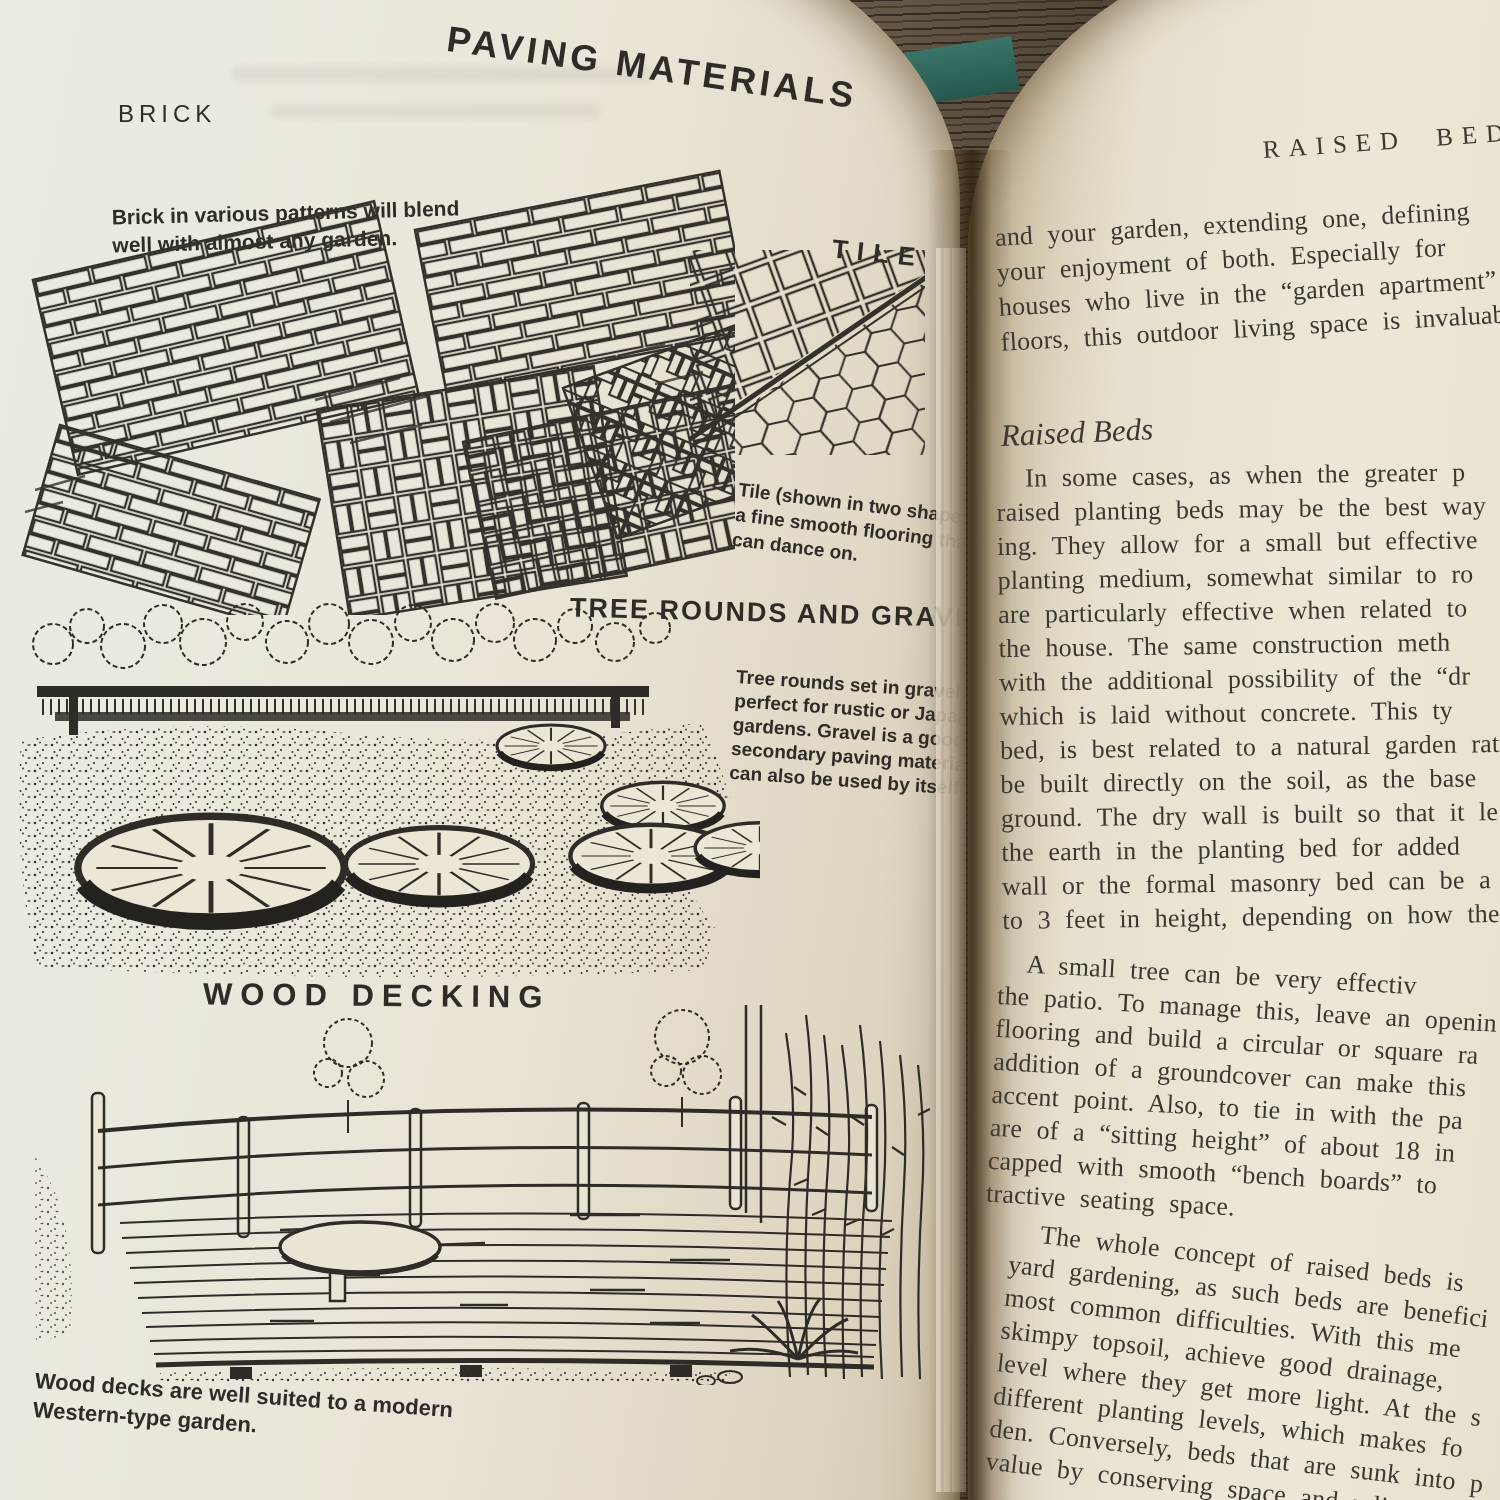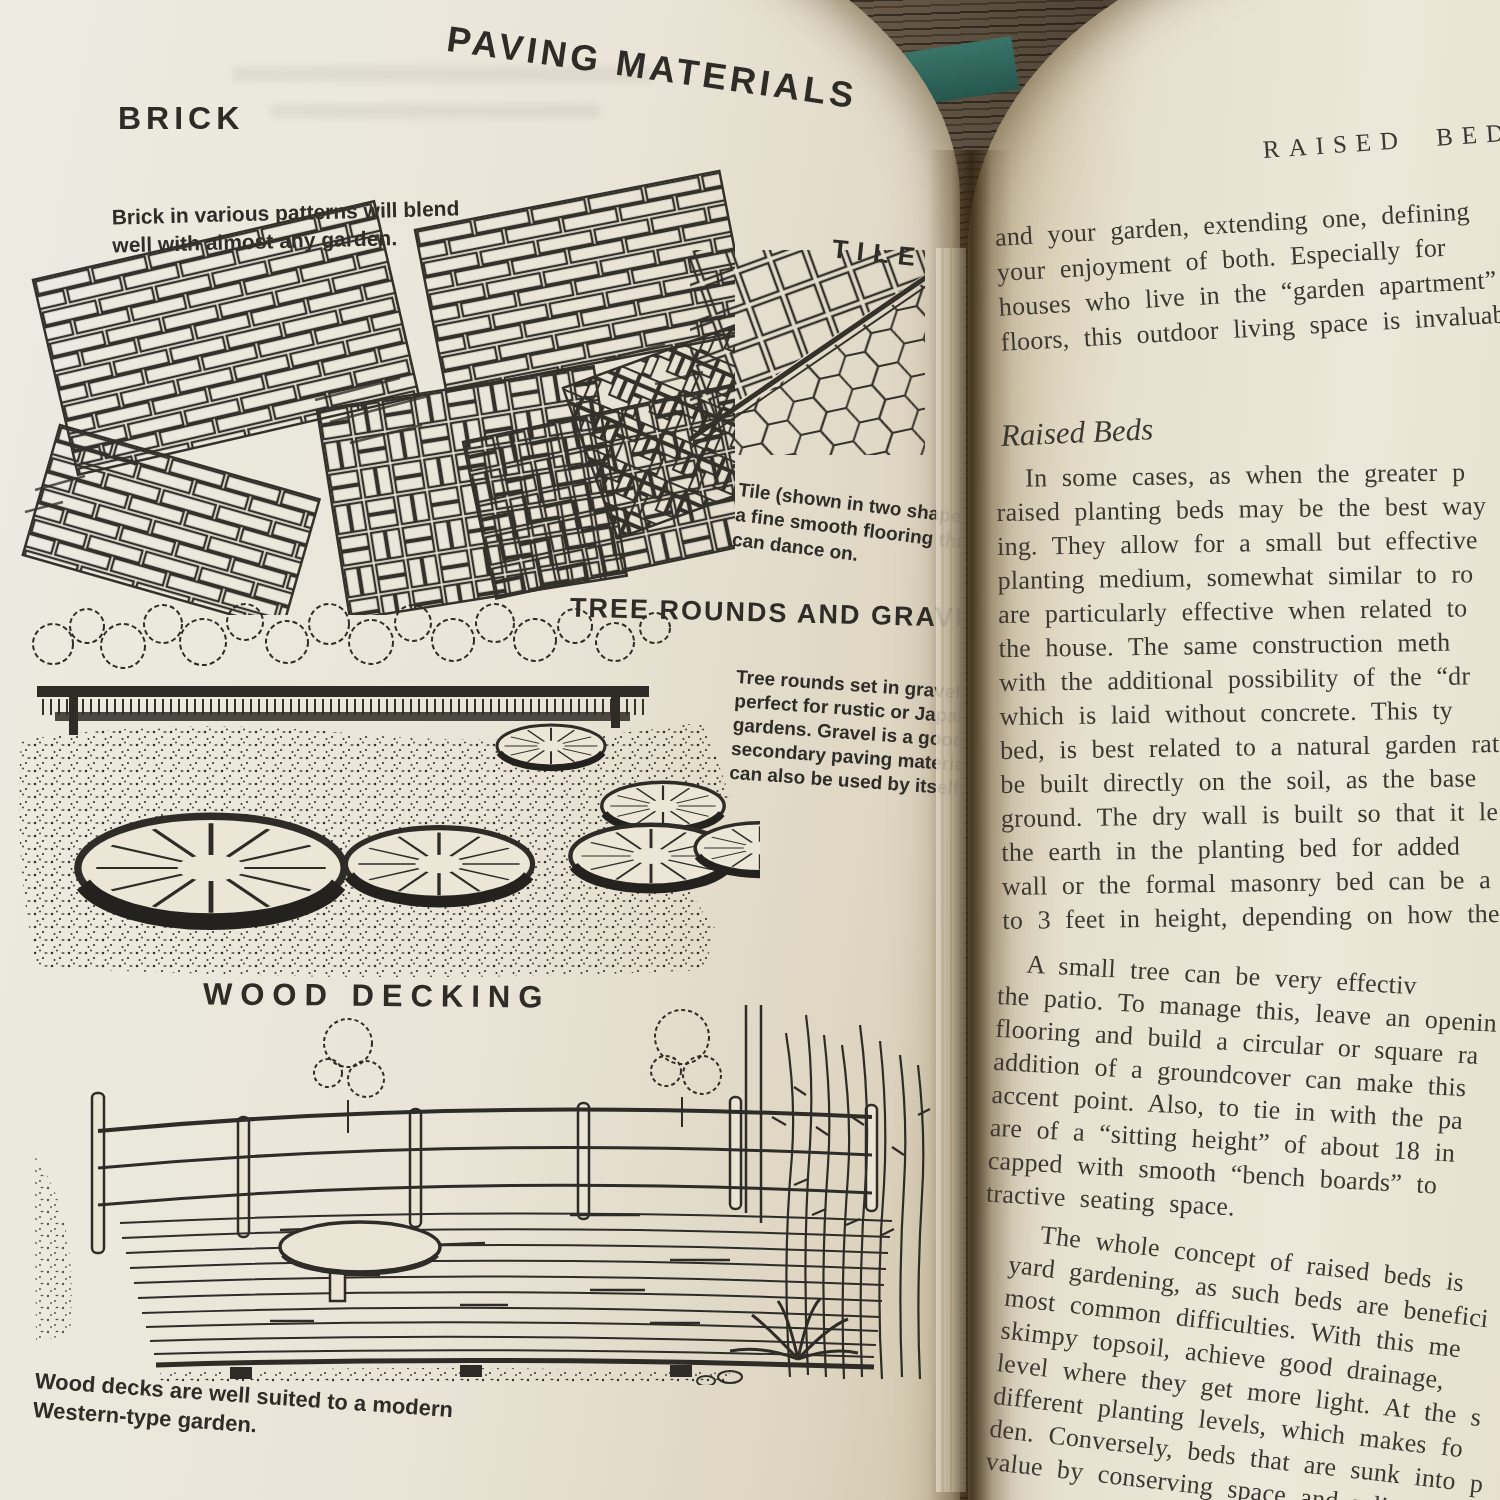--- a/index.html
+++ b/index.html
@@ -20,21 +20,21 @@
     box-shadow:inset 48px 0 64px -30px rgba(96,74,44,.6), inset 0 40px 44px -30px rgba(110,90,60,.4);}
   .cover-sliver{position:absolute;left:884px;top:46px;width:132px;height:54px;
     background:linear-gradient(180deg,#3a7468,#26574e);transform:rotate(-9deg);}
   .edge-stack{position:absolute;left:936px;top:248px;width:30px;height:1244px;opacity:.85;
     background:repeating-linear-gradient(90deg,#efe8d8 0 5px,#d9cfb6 5px 8px,#e8e0cc 8px 14px,#cfc3a6 14px 16px,#e4dbc6 16px 30px);}
   .gutter-shadow{position:absolute;left:928px;top:150px;width:84px;height:1350px;
     background:linear-gradient(90deg,rgba(92,70,40,0) 0%,rgba(92,70,40,.3) 28%,rgba(48,34,14,.8) 52%,rgba(92,70,40,.22) 76%,rgba(92,70,40,0) 100%);}
   
   .lp{position:absolute;color:#2f2c27;}
   .pm-title{left:480px;top:158px;font-size:36px;font-weight:bold;letter-spacing:4px;transform:rotate(8deg);transform-origin:0 0;margin:0;}
-  .h-brick{left:148px;top:240px;font-size:32px;font-weight:bold;letter-spacing:5px;margin:0;}
+  .h-brick{left:148px;top:240px;font-size:24px;font-weight:normal;letter-spacing:5px;margin:0;}
   .cap{font-weight:bold;white-space:pre;}
   .cap-brick{left:142px;top:318px;font-size:21px;line-height:28px;transform:rotate(-1.5deg);}
   .h-tile{left:862px;top:378px;font-size:26px;font-weight:bold;letter-spacing:9px;transform:rotate(6deg);margin:0;}
   .cap-tile{left:770px;top:598px;font-size:19px;line-height:25px;transform:rotate(7deg);transform-origin:0 0;}
   .h-tree{left:600px;top:738px;font-size:27px;font-weight:bold;letter-spacing:2px;transform:rotate(1.5deg);margin:0;white-space:pre;}
   .cap-tree{left:767px;top:786px;font-size:19px;line-height:24px;transform:rotate(4deg);transform-origin:0 0;}
   .h-deck{left:233px;top:1118px;font-size:31px;font-weight:bold;letter-spacing:8px;transform:rotate(.5deg);margin:0;}
   .cap-deck{left:66px;top:1484px;font-size:22px;line-height:29px;transform:rotate(4deg);transform-origin:0 0;}
   .ghost{position:absolute;background:#6d675c;opacity:.09;filter:blur(3px);border-radius:4px;}
   .g1{left:262px;top:206px;width:420px;height:16px;}

